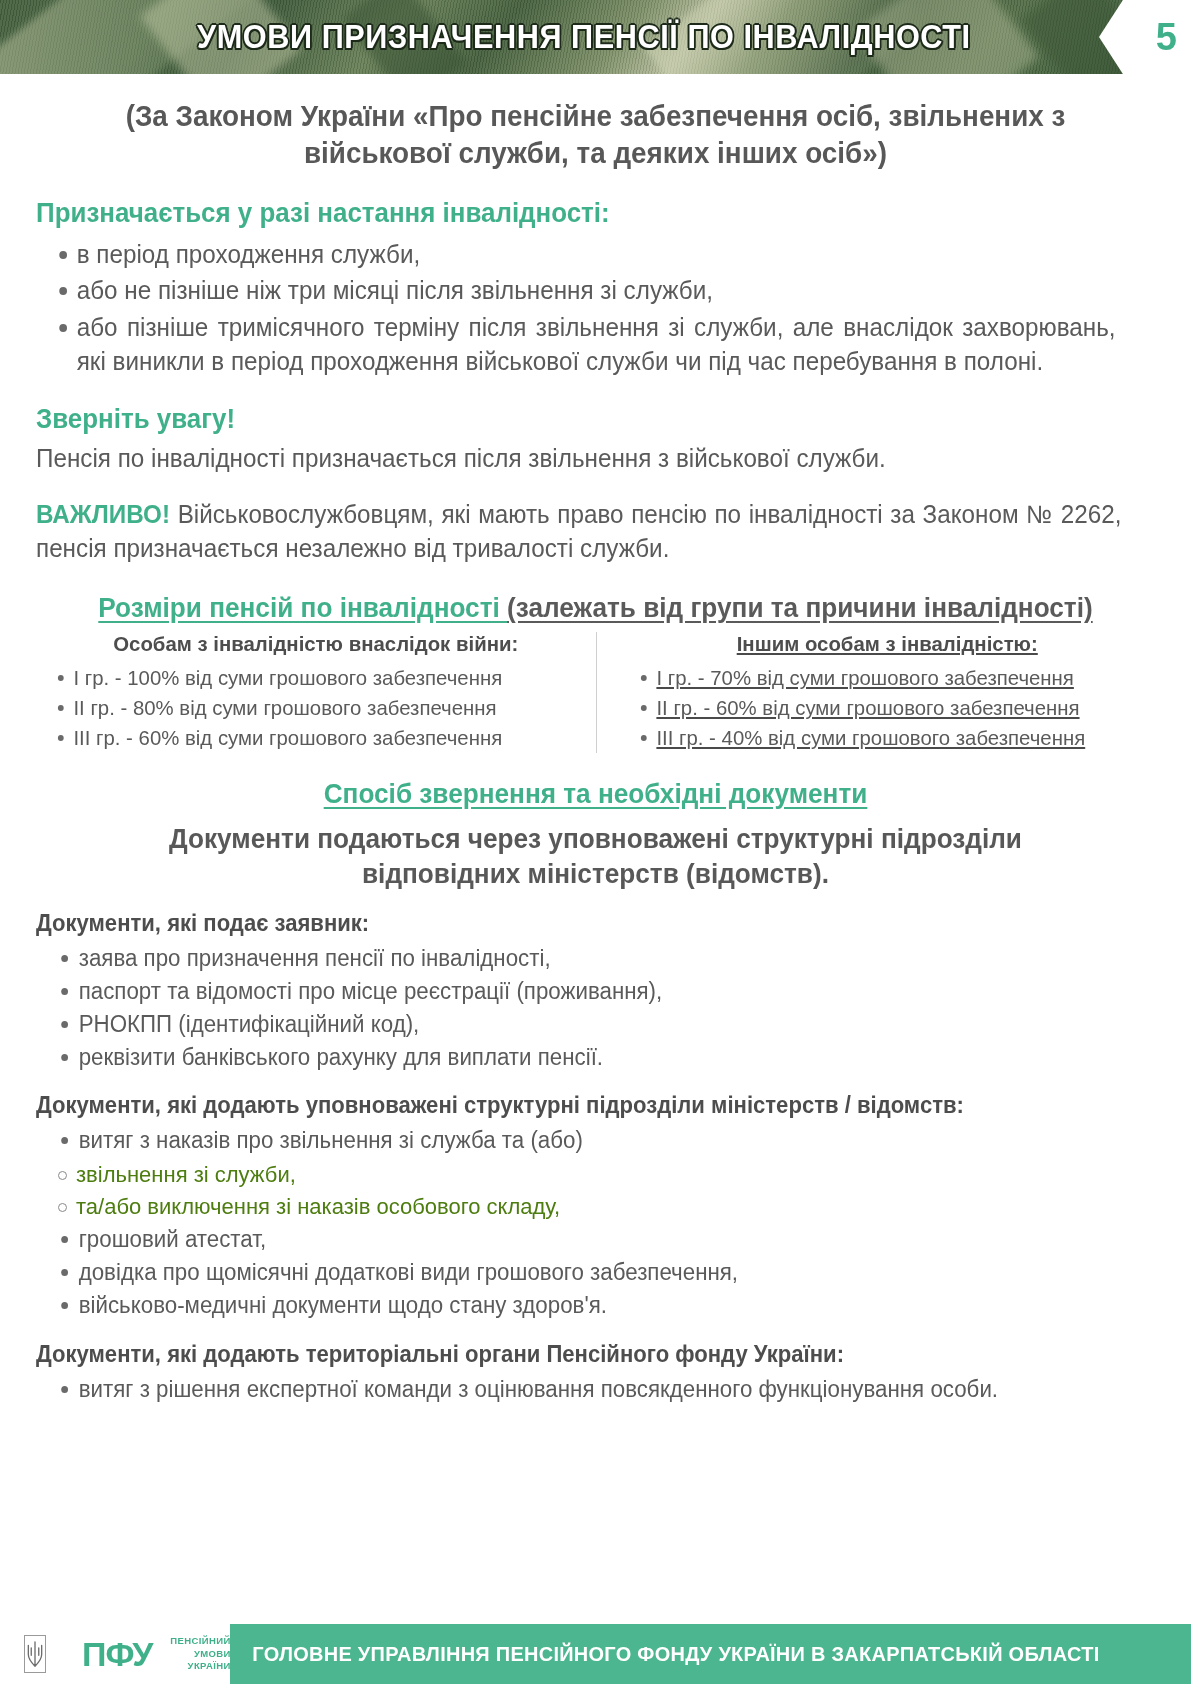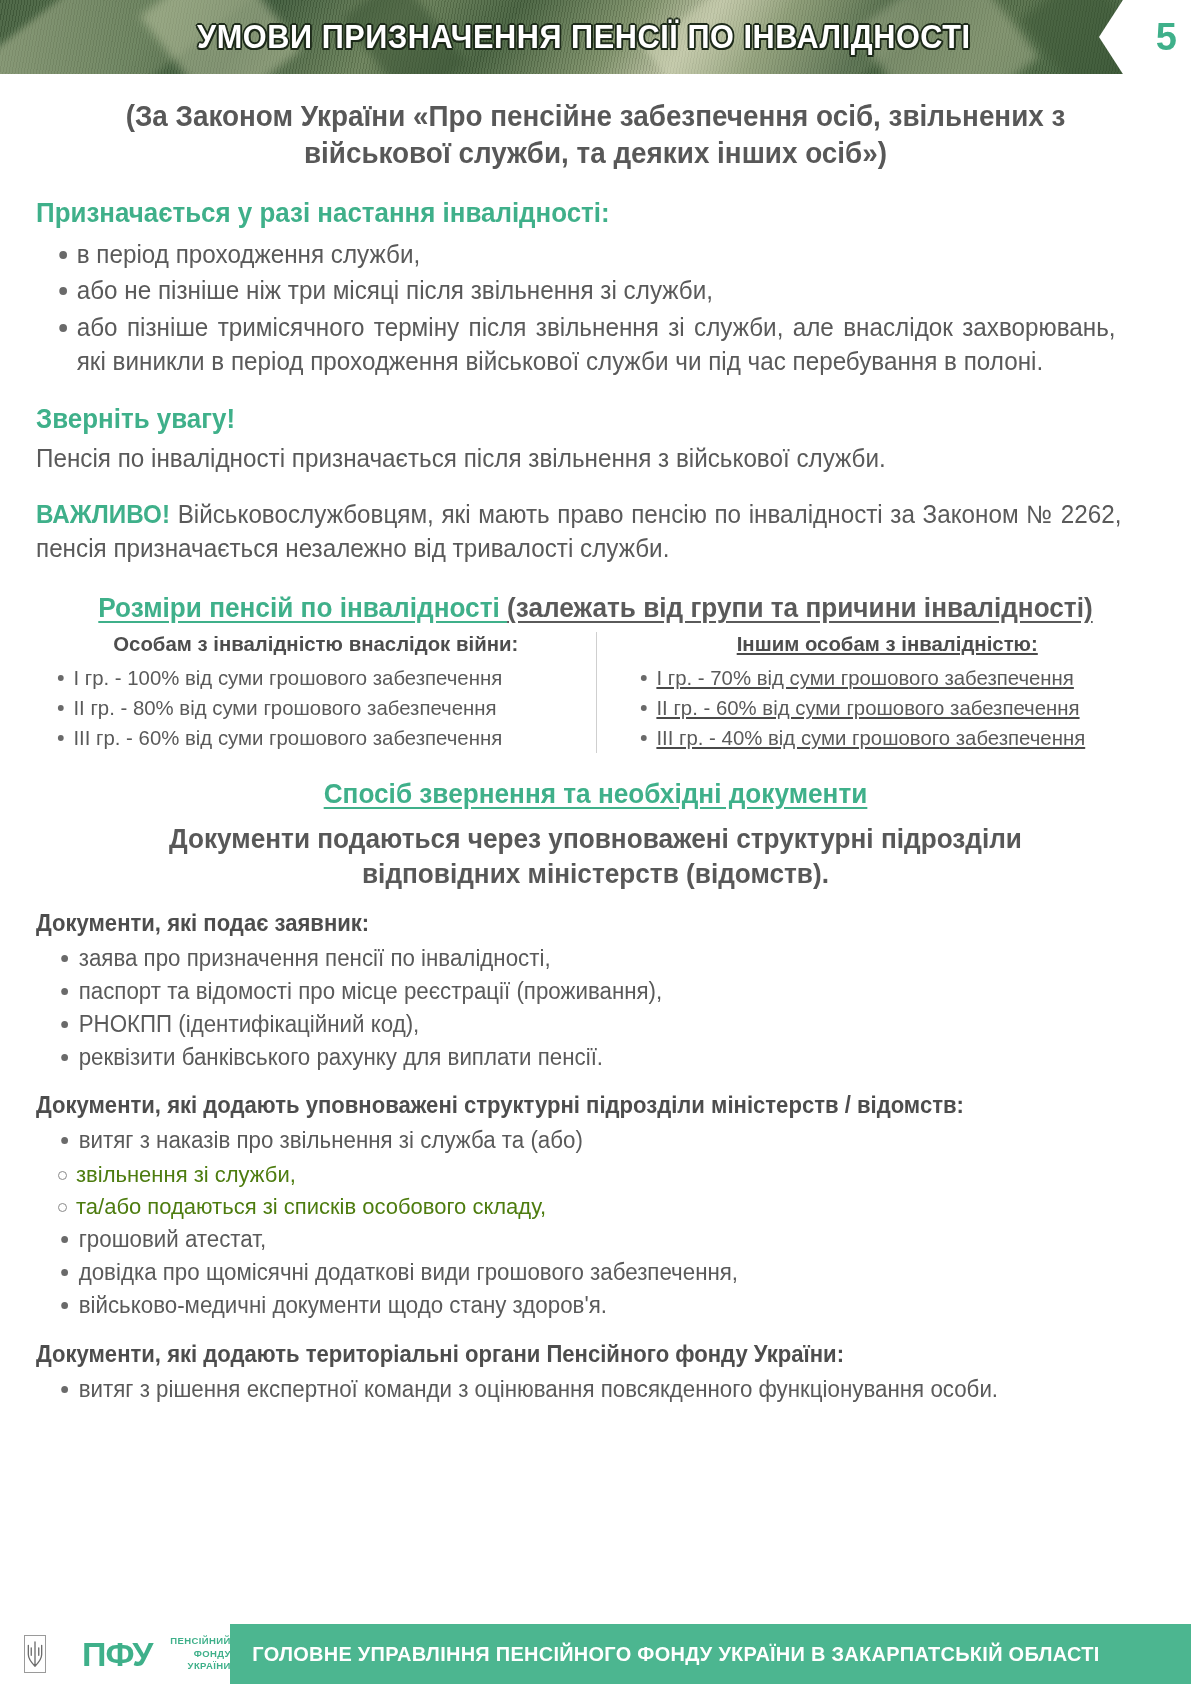--- a/index.html
+++ b/index.html
@@ -388,21 +388,21 @@
     <li>паспорт та відомості про місце реєстрації (проживання),</li>
     <li>РНОКПП  (ідентифікаційний код),</li>
     <li>реквізити банківського рахунку для виплати пенсії.</li>
   </ul>
 
   <div class="docs-head">Документи, які додають уповноважені структурні підрозділи міністерств / відомств:</div>
   <ul class="docs">
     <li>витяг з наказів про звільнення зі служба та (або)</li>
     <ul class="sub-docs">
       <li>звільнення зі служби,</li>
-      <li>та/або подаються зі списків особового складу,</li>
+      <li>та/або виключення зі наказів особового складу,</li>
     </ul>
     <li>грошовий атестат,</li>
     <li>довідка про щомісячні додаткові види грошового забезпечення,</li>
     <li>військово-медичні документи щодо стану здоров'я.</li>
   </ul>
 
   <div class="docs-head">Документи, які додають територіальні органи Пенсійного фонду України:</div>
   <ul class="docs">
     <li>витяг з рішення експертної команди з оцінювання повсякденного функціонування особи.</li>
   </ul>
@@ -414,20 +414,20 @@
     <div class="trident">
       <svg viewBox="0 0 24 34" width="20" height="29" aria-hidden="true">
         <path d="M12 2 L12 31 M4 6 L4 17 C4 23 8 27 12 31 C16 27 20 23 20 17 L20 6
                  M7.5 9 L7.5 18 M16.5 9 L16.5 18" stroke="#6d6d6d" stroke-width="1.6" fill="none" stroke-linecap="round"></path>
       </svg>
     </div>
     <div class="divider-v"></div>
     <div class="pfu-mark">ПФУ</div>
     <div class="pfu-words">
       <div>ПЕНСІЙНИЙ</div>
-      <div>ФОНДУ</div>
+      <div>УМОВИ</div>
       <div>УКРАЇНИ</div>
     </div>
   </div>
   <div class="footer-bar">
     <span>ГОЛОВНЕ УПРАВЛІННЯ ПЕНСІЙНОГО ФОНДУ УКРАЇНИ В ЗАКАРПАТСЬКІЙ ОБЛАСТІ</span>
   </div>
 </div>
 
 </body></html>

